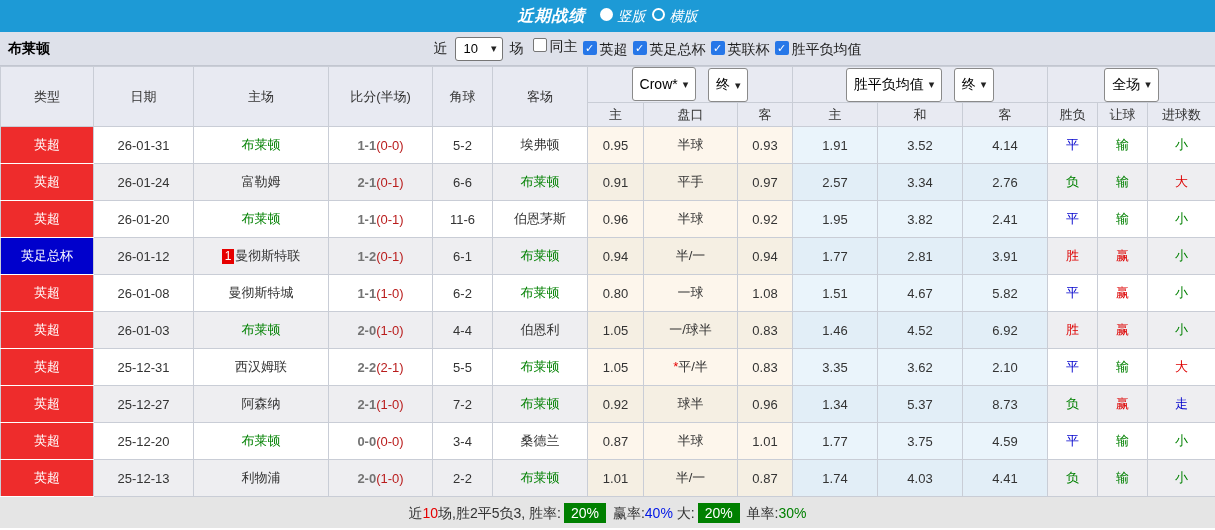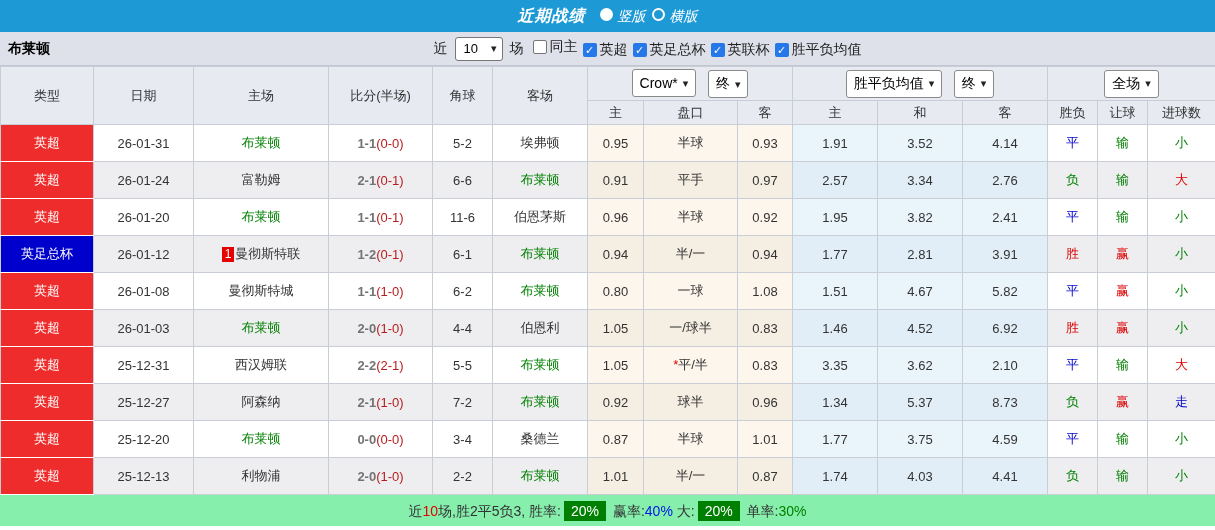--- a/index.html
+++ b/index.html
@@ -13,48 +13,48 @@
   .radio-dot { width:13px; height:13px; border-radius:50%; display:inline-block; }
   .radio-dot.on  { background:#fff; }
   .radio-dot.off { background:transparent; border:2px solid #fff; width:13px; height:13px; }
 
   
   .filterbar { height:34px; background:#dee1ea; display:flex; align-items:center; justify-content:center; position:relative; border-bottom:1px solid #c2c6d0; font-size:14px; color:#222; }
   .filterbar .team { position:absolute; left:8px; font-weight:bold; font-size:14px; color:#000; }
   .filters { display:flex; align-items:center; gap:4px; margin-left:80px; }
   .select-box { display:inline-flex; align-items:center; justify-content:space-between; background:#fff; border:1px solid #767676; border-radius:3px; height:24px; padding:0 5px 0 8px; min-width:48px; font-size:13px; color:#000; cursor:pointer; margin:0 3px; }
   .chev { font-size:11px; color:#222; margin-left:5px; }
-  .check-item { display:inline-flex; align-items:center; gap:3px; cursor:pointer; margin-left:5px; }
+  .check-item { display:inline-flex; gap:3px; cursor:pointer; margin-left:5px; }
   .cb { width:14px; height:14px; border-radius:2px; display:inline-flex; align-items:center; justify-content:center; font-size:11px; }
   .cb.on  { background:#2677e8; color:#fff; }
   .cb.off { background:#fff; border:1px solid #767676; }
 
   
   table { border-collapse:collapse; table-layout:fixed; width:1215px; }
   th, td { border:1px solid #c9cdd6; text-align:center; overflow:hidden; white-space:nowrap; }
   thead th { background:#e8eaf2; font-weight:normal; font-size:13px; color:#333; }
   thead tr.h1 th { height:34px; }
   thead tr.h2 th { height:24px; }
-  .ddl { display:inline-flex; align-items:center; justify-content:center; background:#fff; border:1px solid #8a8a8a; border-radius:3px; height:28px; padding:0 7px; font-size:14px; color:#000; cursor:pointer; margin:0 4px; }
+  .ddl { display:inline-flex; align-items:center; justify-content:center; background:#fff; border:1px solid #8a8a8a; border-radius:3px; height:34px; padding:0 7px; font-size:14px; color:#000; cursor:pointer; margin:0 4px; }
   tbody td { height:37px; font-size:13px; color:#333; }
   tbody tr.odd  { background:#fff; }
   tbody tr.even { background:#eeeef1; }
   td.type { color:#fff; border-bottom:1px solid #fff; border-top:1px solid #fff; }
   tr.odd  td.cream { background:#fdf6ec; }
   tr.even td.cream { background:#f5efe3; }
   tr.odd  td.blue  { background:#eaf4fb; }
   tr.even td.blue  { background:#e2eef7; }
   .focus-team { color:#008000; }
   .score-ft { color:#737373;font-weight:bold; }
   .score-ht { color:#b91c1c; }
   .red-star { color:#e60000; }
   .num-badge { display:inline-block; background:#e60000; color:#fff; font-size:12px; line-height:15px; padding:0 3px; margin-right:1px; }
 
   
-  .footer { height:31px; display:flex; align-items:center; justify-content:center; font-size:14px; color:#333; background:#86efac; }
+  .footer { height:31px; display:flex; align-items:center; justify-content:center; font-size:14px; color:#333; background:#e5e5e5; }
   .footer .badge { background:#008000; color:#fff; padding:2px 7px; margin:0 3px; display:inline-block; }
 </style>
 </head>
 <body>
 
 <div class="topbar">
   <span class="title">近期战绩</span>
   <span id="view-options"><span class="radio-item">
         <span class="radio-dot on"></span>
         <span>竖版</span>

